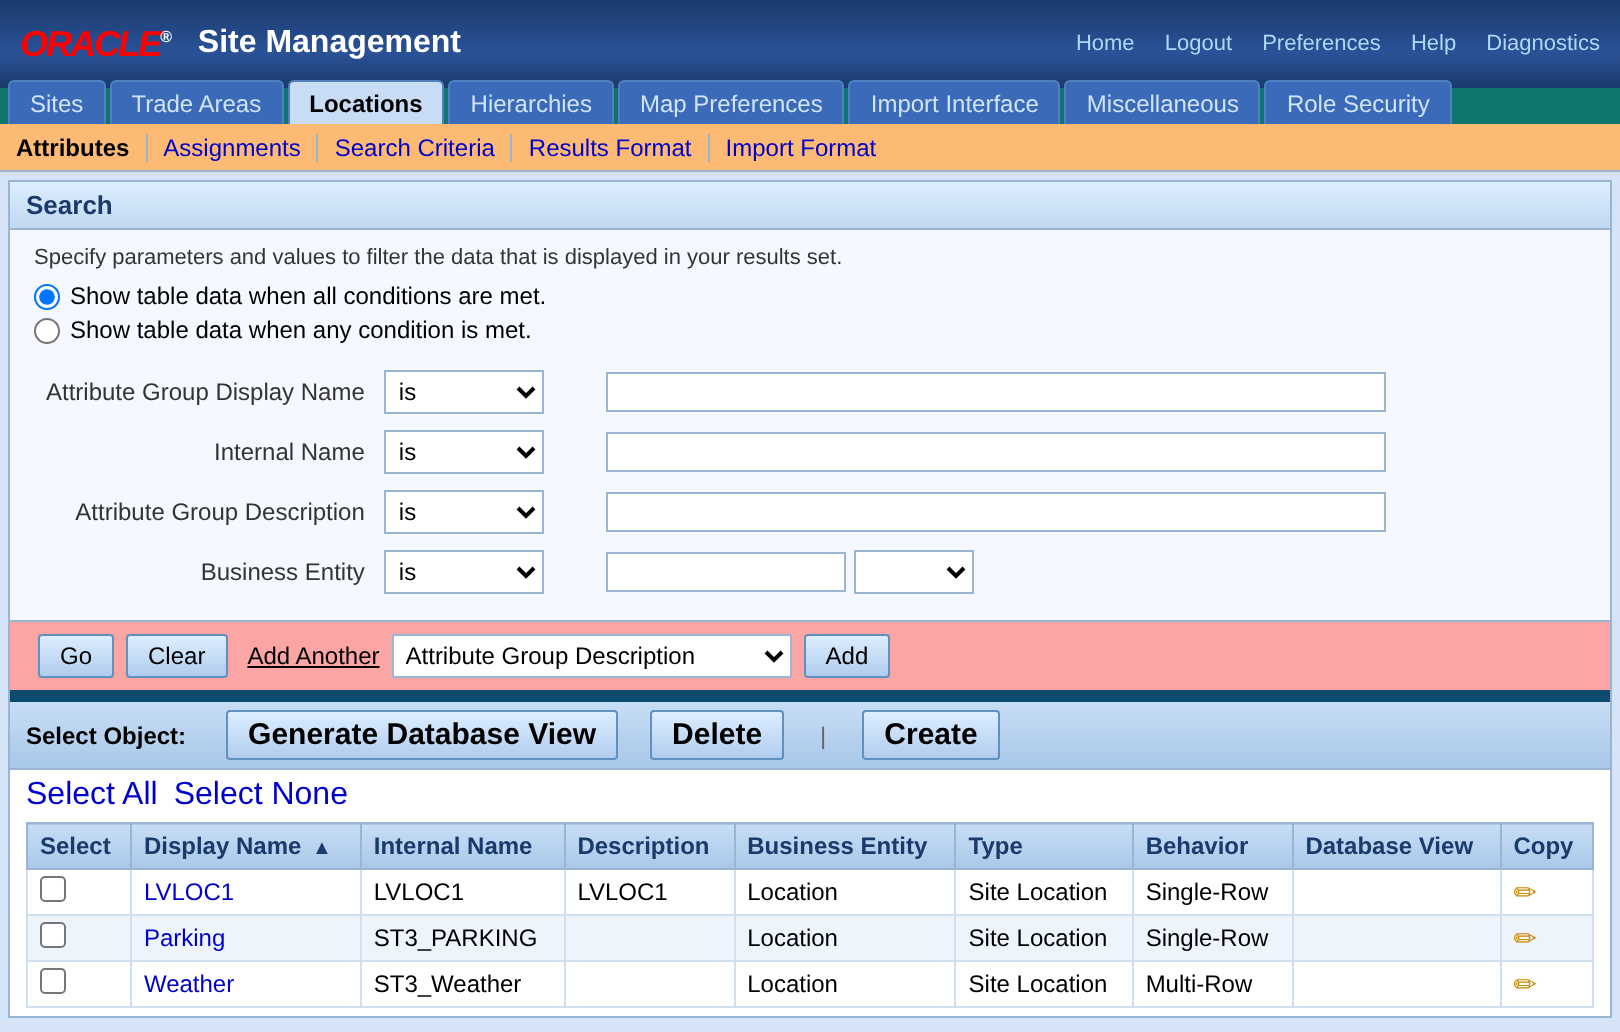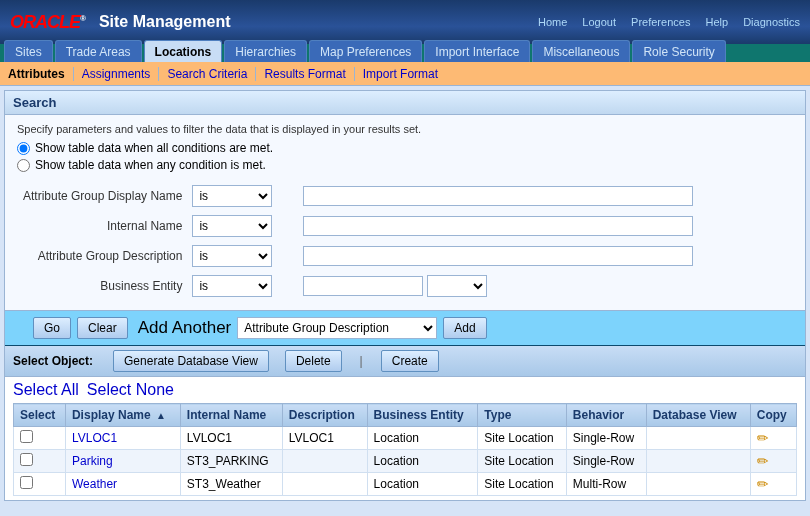--- a/index.html
+++ b/index.html
@@ -149,40 +149,41 @@
       background: #fff;
     }
     .field-input-wide {
       width: 390px;
     }
 
     
     .buttons-row {
       display: flex;
       align-items: center;
-      padding: 6px 28px;
-      background: #7dd3fc;
-      border-bottom: 1px solid #0c4a6e;
+      padding: 6px 14px;
+      background: #fca5a5;
+      border-bottom: 6px solid #0c4a6e;
       gap: 6px;
     }
     .btn {
       font-size: 12px;
       padding: 3px 10px;
       border: 1px solid #6090c0;
       background: linear-gradient(180deg, #ddeeff 0%, #b0ccee 100%);
       color: #000;
       cursor: pointer;
       border-radius: 2px;
     }
     .btn-add {
       background: linear-gradient(180deg, #ddeeff 0%, #b0ccee 100%);
     }
     .add-another-label {
-      font-size: 17px;
+      font-size: 12px;
       margin-left: 4px;
+      text-decoration: underline;
     }
     .add-another-select {
       font-size: 12px;
       padding: 2px;
       border: 1px solid #9ab4d4;
       background: #fff;
       width: 200px;
     }
 
     
@@ -194,26 +195,27 @@
       padding: 4px 8px;
       gap: 16px;
     }
     .select-object-label {
       font-size: 12px;
       font-weight: bold;
       color: #000;
       margin-right: 4px;
     }
     .btn-bar {
-      font-size: 12px;
+      font-size: 15px;
       padding: 3px 10px;
       border: 1px solid #6090c0;
       background: linear-gradient(180deg, #ddeeff 0%, #b0ccee 100%);
       cursor: pointer;
       border-radius: 2px;
+      font-weight: bold;
     }
     .pipe { color: #666; margin: 0 2px; }
 
     
     .table-area {
       padding: 4px 8px;
       background: #fff;
     }
     .select-links {
       display: flex;

